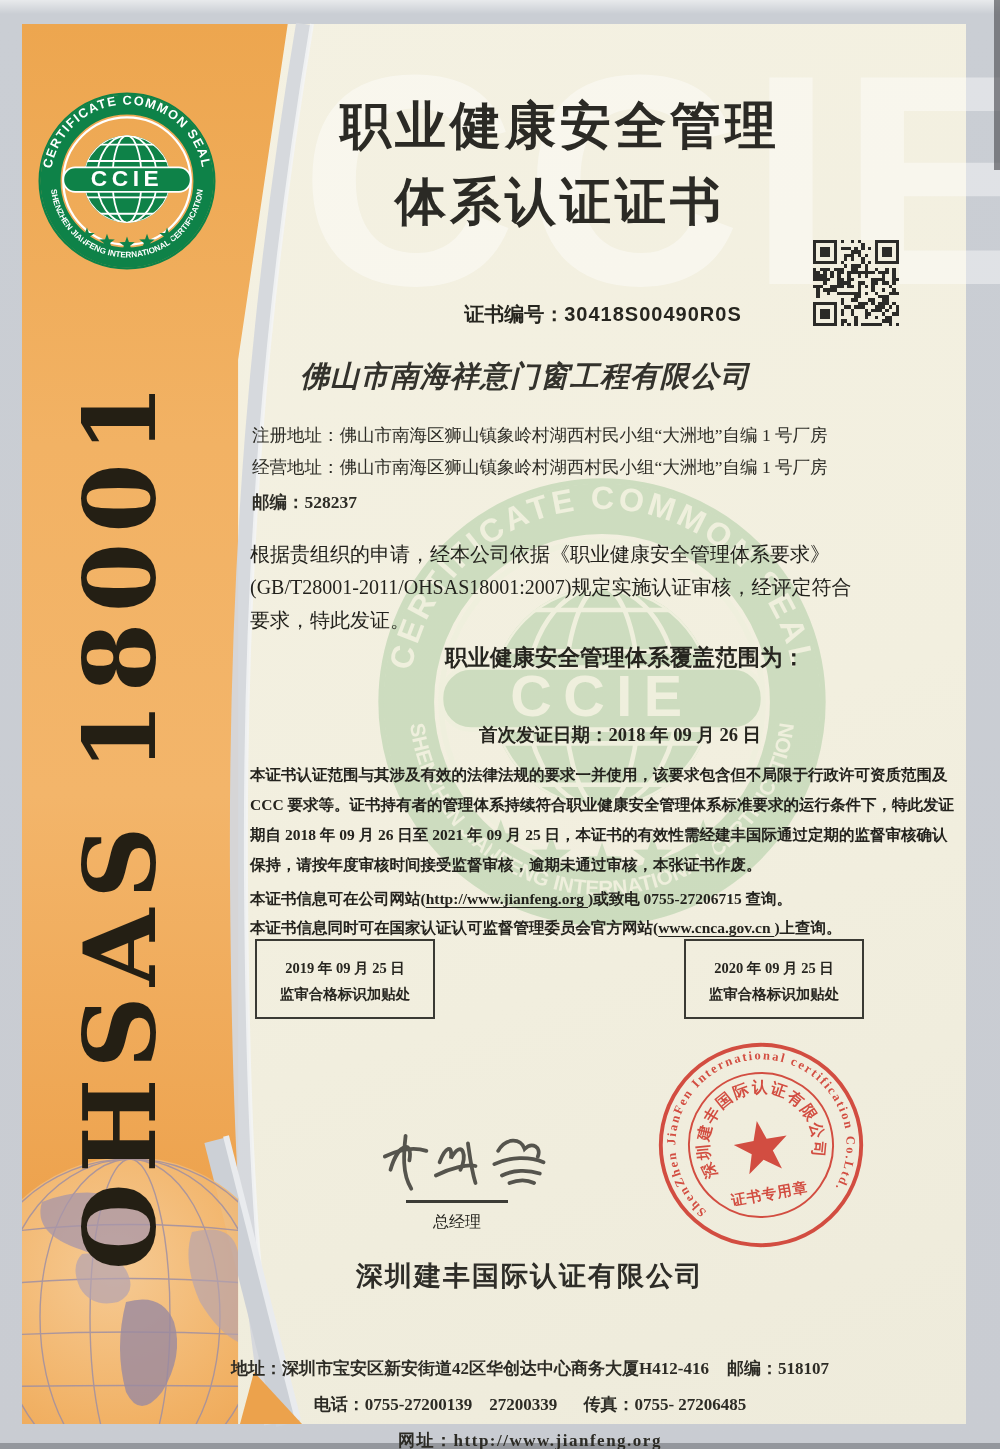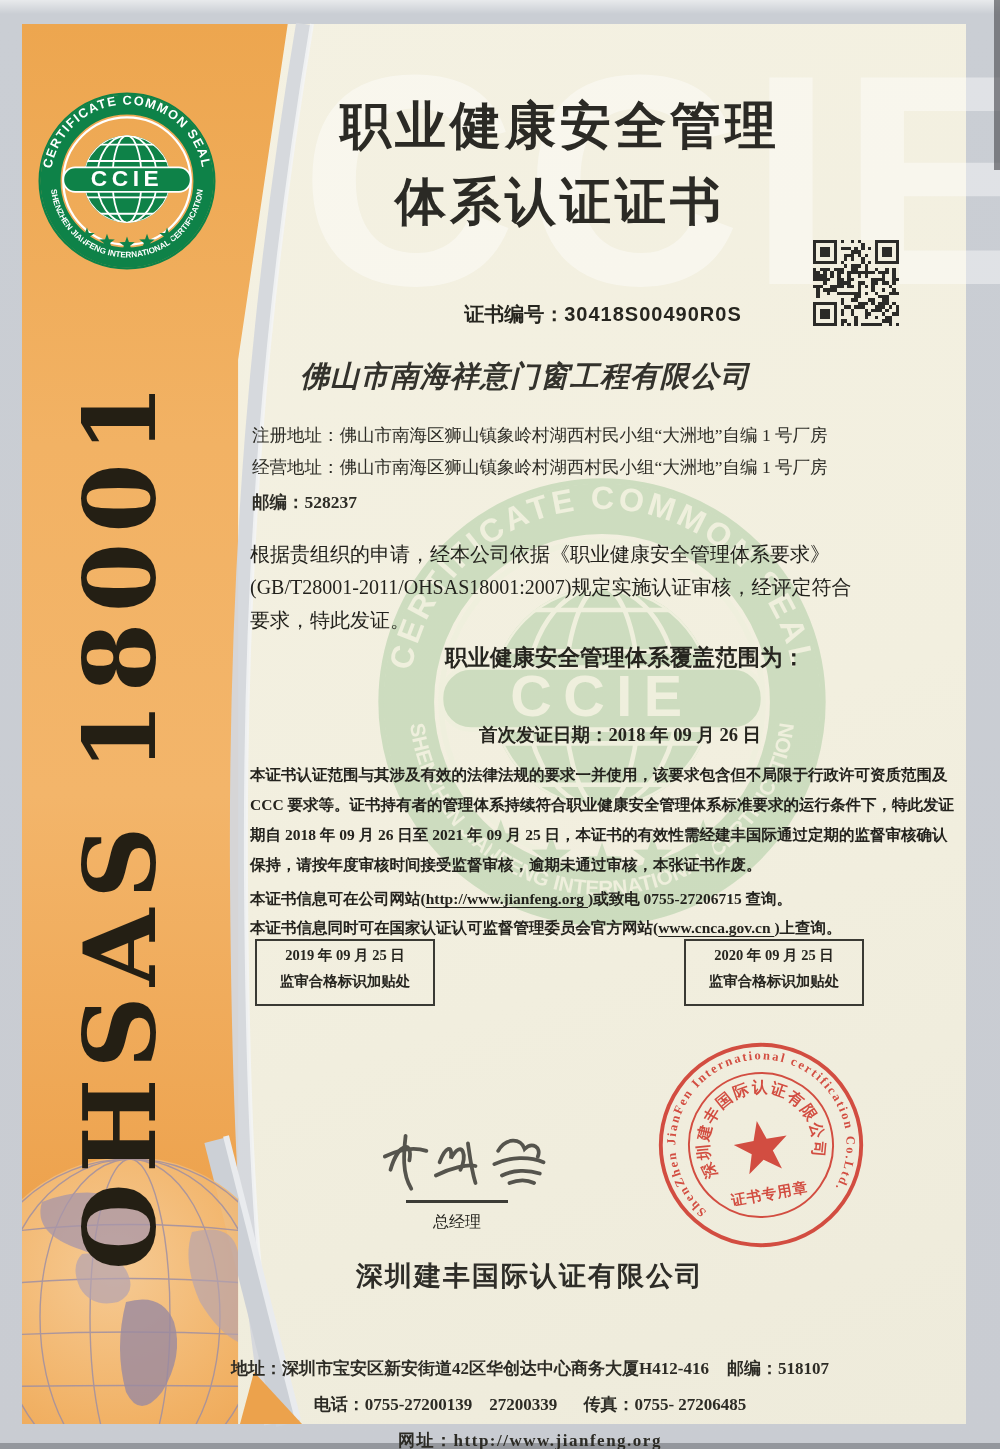--- a/index.html
+++ b/index.html
@@ -30,21 +30,21 @@
   .certno{font-family:"Liberation Sans","DejaVu Sans",sans-serif;font-weight:bold;letter-spacing:1px;}
   .company{font-size:29px;font-weight:600;letter-spacing:1px;color:#33322c;z-index:10;}
   .addr{font-size:17.5px;color:#2d2c26;z-index:10;}
   .para{font-size:20px;line-height:33px;color:#23221d;z-index:10;}
   .scopehead{font-size:22.5px;font-weight:bold;z-index:10;}
   .scopetext{font-size:18.5px;z-index:10;}
   .firstissue{font-size:18.5px;font-weight:600;z-index:10;}
   .fine{font-size:15.5px;font-weight:600;line-height:30px;color:#23221d;z-index:10;}
   .u{text-decoration:underline;text-underline-offset:3px;}
   .stickbox{width:176px;height:62px;border:2.5px solid #3a3a34;z-index:10;
-            font-size:14.5px;font-weight:600;text-align:center;padding-top:1px;line-height:26px;}
+            font-size:14.5px;font-weight:600;text-align:center;padding-top:14px;line-height:26px;}
   .sig-svg{z-index:11;}
   .sigline{width:102px;border-bottom:3px solid #3c3c36;z-index:10;}
   .sigrole{width:118px;text-align:center;font-size:16px;z-index:10;font-family:Liberation Mono, monospace;}
   .stamp-svg{z-index:12;}
   .f-company{font-family:"Liberation Sans","DejaVu Sans",sans-serif;font-weight:bold;
              font-size:27px;letter-spacing:2px;color:#2e2d28;z-index:10;}
   .f-line{font-size:17px;font-weight:600;color:#2c2b25;z-index:10;margin-top:41px;}
   .gap18{margin-left:18px;}
   .gap26{margin-left:26px;}
   .f-web{letter-spacing:1.5px;}

